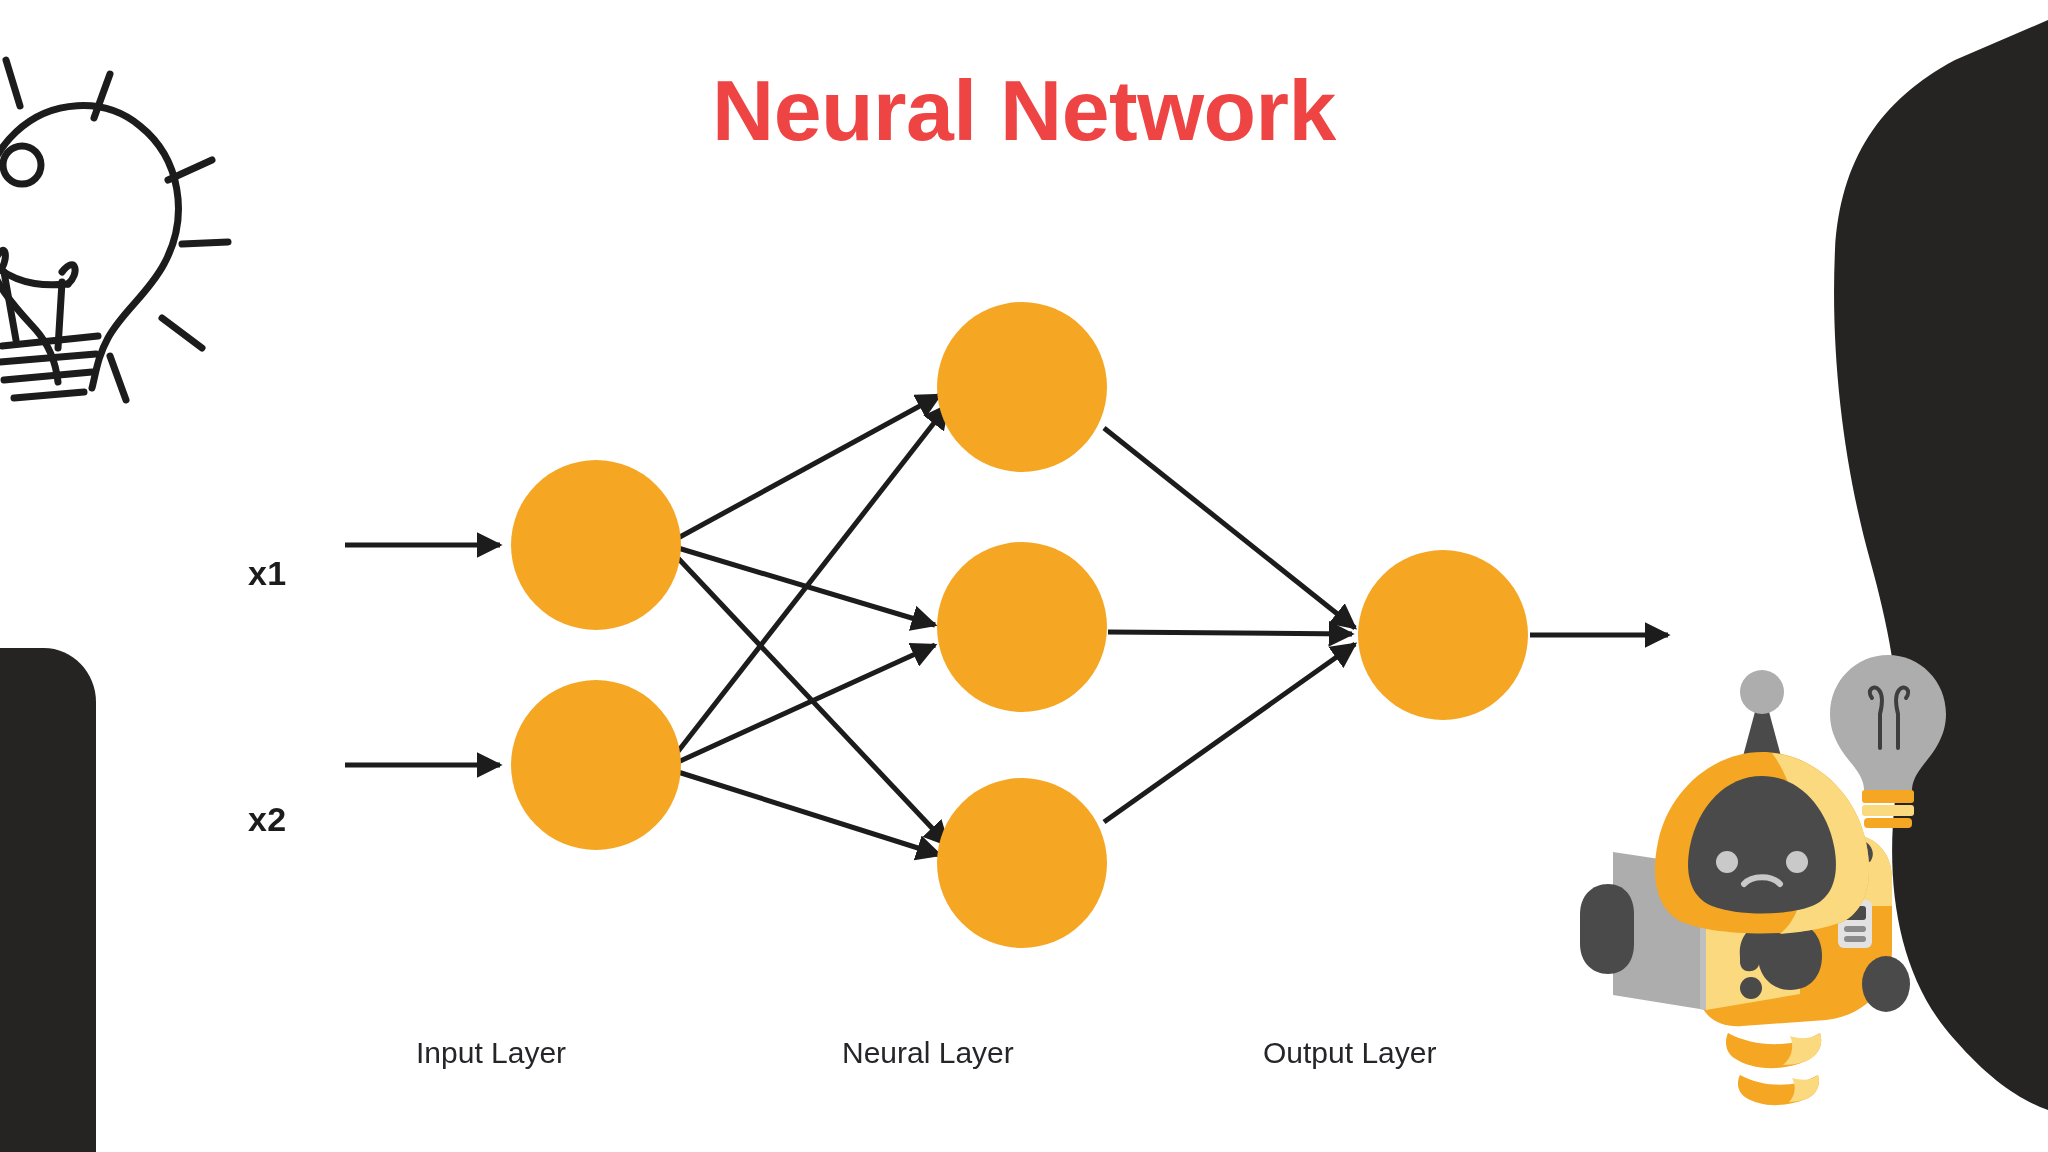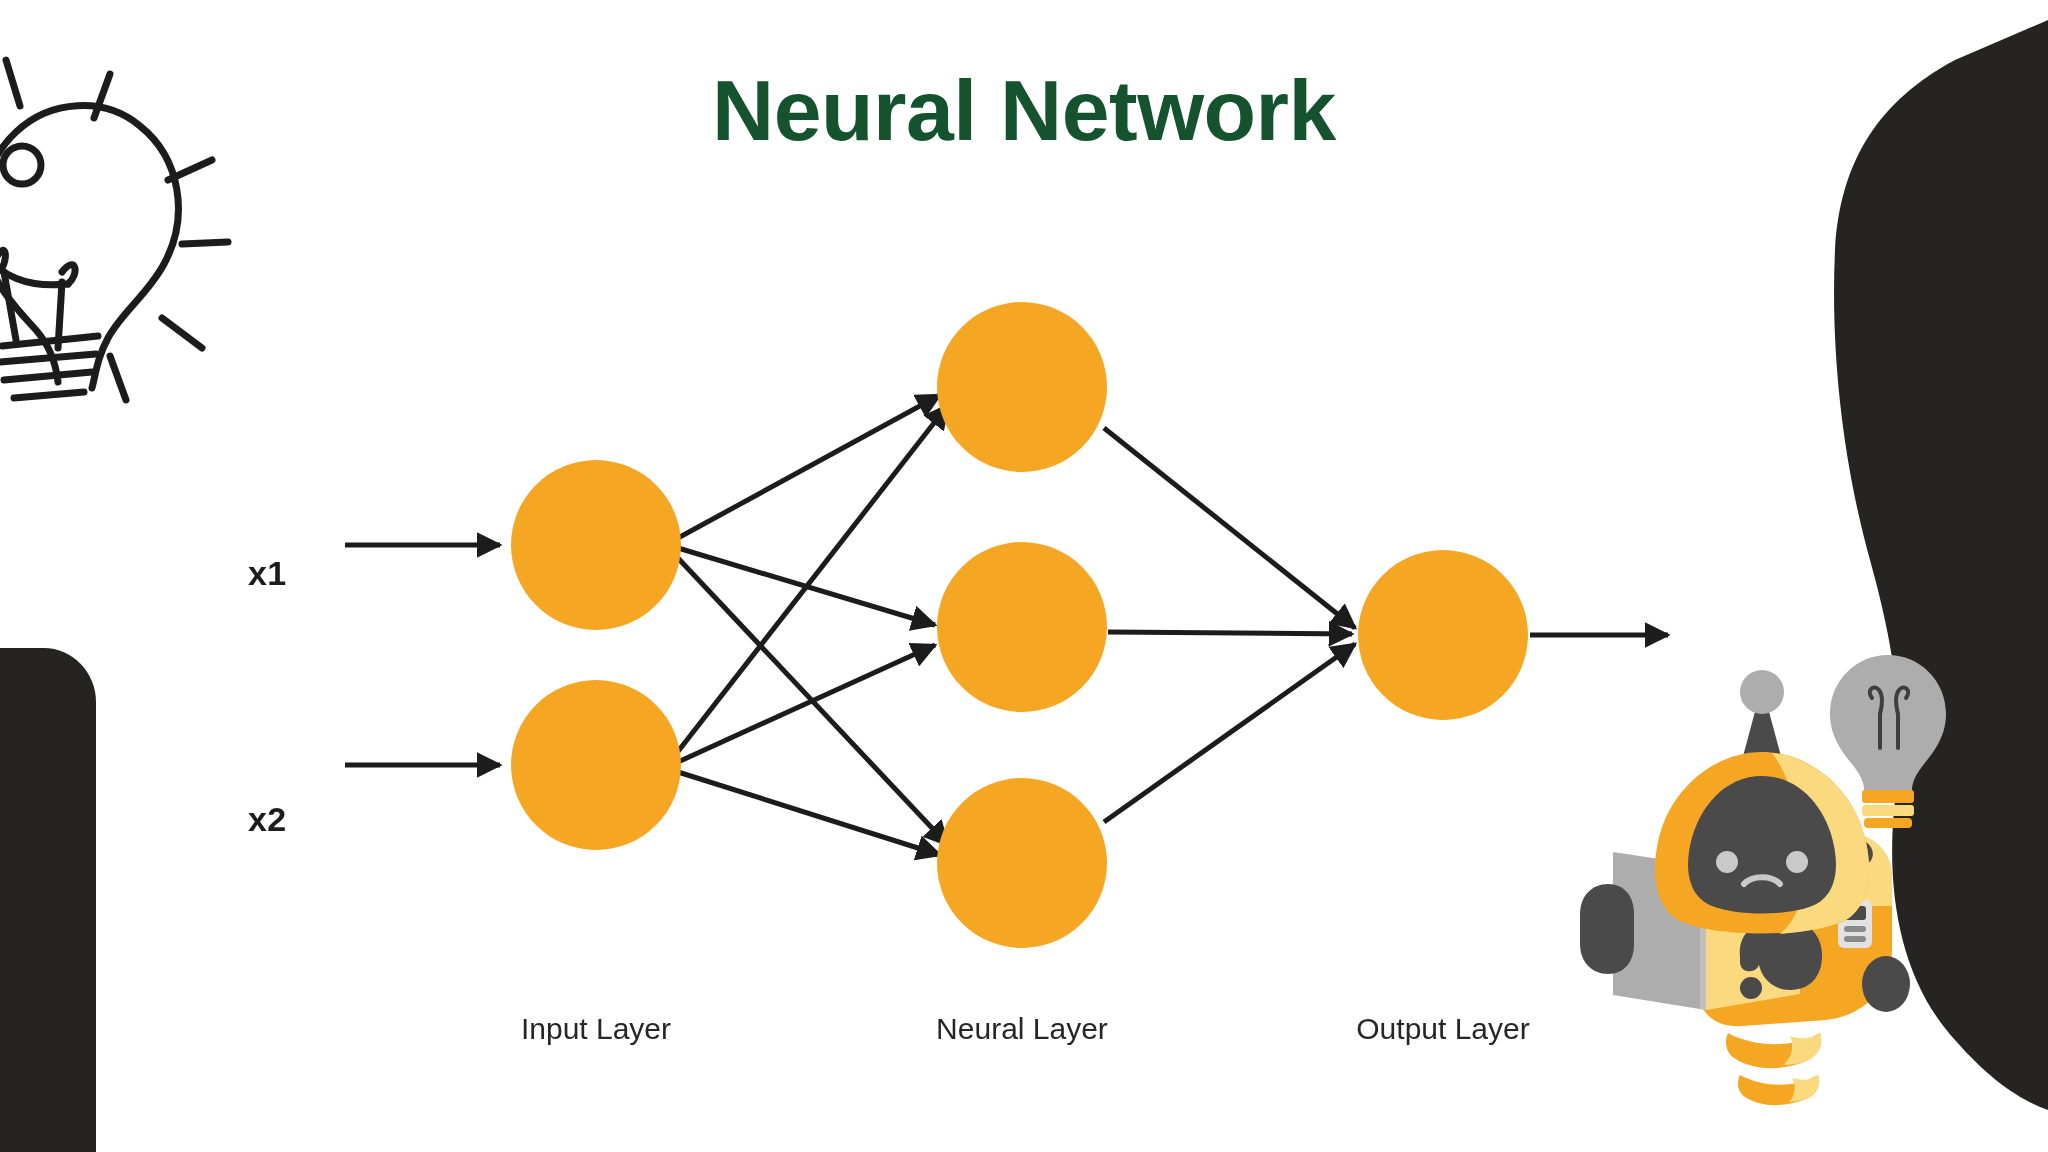--- a/index.html
+++ b/index.html
@@ -28,21 +28,21 @@
   #mascot-svg { z-index: 4; }
 
   #title {
     position: absolute;
     left: 50%;
     transform: translateX(-50%);
     top: 62px;
     width: 1400px;
     z-index: 5;
     text-align: center;
-    color: #14532d;
+    color: #ef4444;
     font-size: 86px;
     font-weight: 700;
     line-height: 1.12;
     letter-spacing: -0.5px;
   }
   #title .ln { display: block; }
 
   .io-label {
     position: absolute;
     z-index: 5;
@@ -54,22 +54,23 @@
   }
   #label-x1 { left: 248px; top: 525px; }
   #label-x2 { left: 248px; top: 771px; }
 
   .layer-caption {
     position: absolute;
     z-index: 5;
     color: #26262A;
     font-size: 30px;
     font-weight: 400;
-    text-align: center;
+    text-align: left;
     width: 360px;
+    margin-top: 24px;
   }
   #cap-input  { left: 416px;  top: 1012px; }
   #cap-hidden { left: 842px;  top: 1012px; }
   #cap-output { left: 1263px; top: 1012px; }
 </style>
 </head>
 <body>
 
 <div id="canvas">
 

